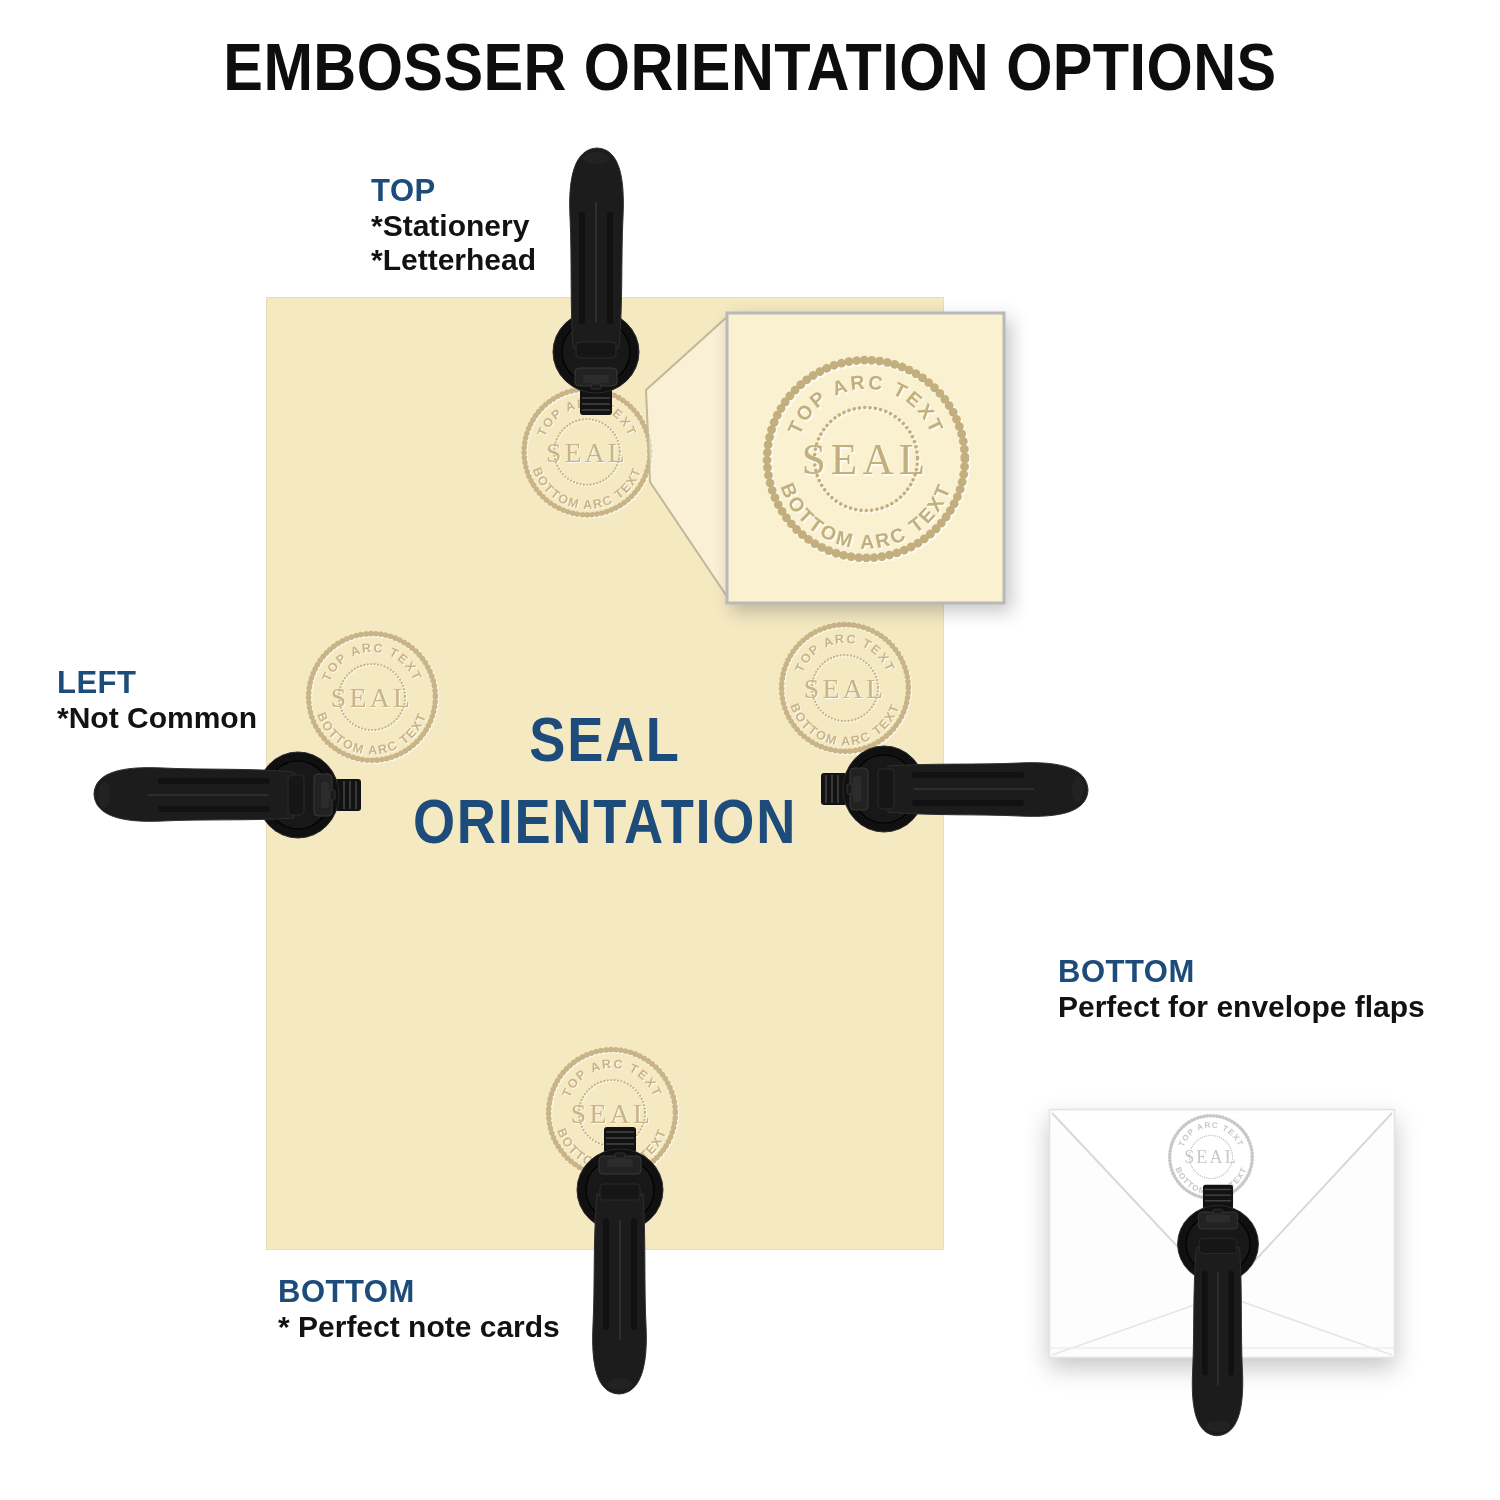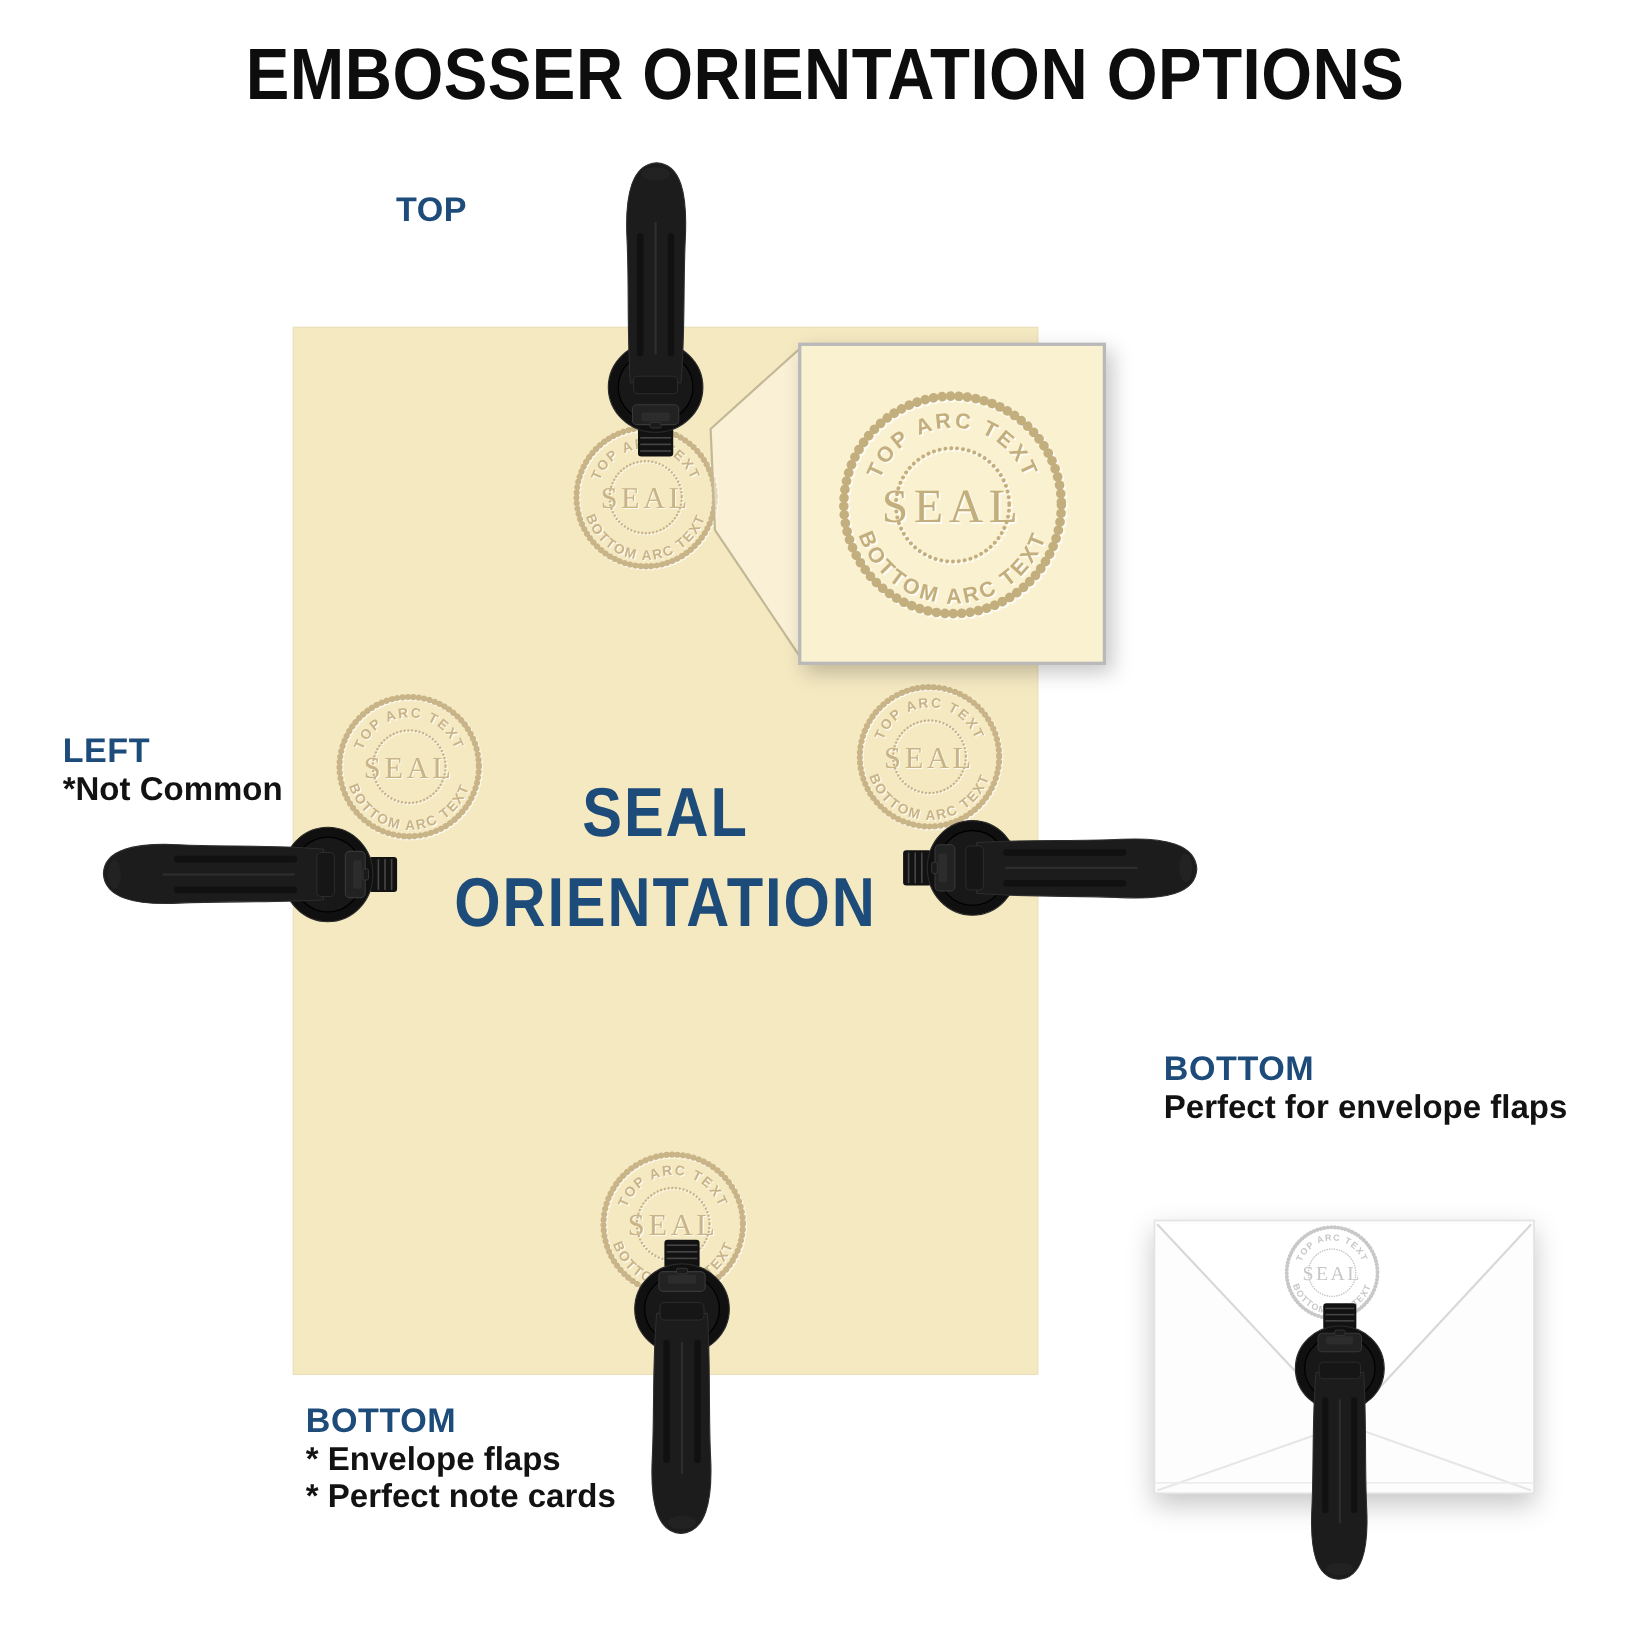--- a/index.html
+++ b/index.html
@@ -24,21 +24,21 @@
     letter-spacing:2px; transform:scaleX(0.86); transform-origin:center;
   }
   .label-block { position:absolute; }
   .label-heading {
     color:#1d4b7a; font-weight:700; font-size:31px; line-height:37px;
     letter-spacing:0.5px;
   }
   .label-item {
     color:#121212; font-weight:700; font-size:30px; line-height:34px;
   }
-  .lb-top          { left:360px;  top:172px; }
+  .lb-top          { left:371px;  top:172px; }
   .lb-left         { left:57px;   top:664px; }
   .lb-right        { left:980px;  top:677px; }
   .lb-bottom-left  { left:278px;  top:1273px; }
   .lb-bottom-right { left:1058px; top:953px; }
   .arc-text {
     font-family:"Liberation Sans", sans-serif; font-size:19px; font-weight:700;
     letter-spacing:2.5px;
   }
   .seal-center-text {
     font-family:"Liberation Serif", serif; font-size:42px; letter-spacing:5px;
@@ -125,34 +125,37 @@
     <use href="#clampBase" transform="translate(1218,1244) scale(0.94)"></use>
   </svg>
 
   <div class="center-label">
     <div>SEAL</div>
     <div>ORIENTATION</div>
   </div>
 
   <div class="label-block lb-top">
     <div class="label-heading">TOP</div>
+    <div>
+        <div class="label-item">*Stationery</div>
+        <div class="label-item">*Letterhead</div>
+      </div>
   </div>
 
   <div class="label-block lb-left">
     <div class="label-heading">LEFT</div>
     <div>
         <div class="label-item">*Not Common</div>
       </div>
   </div>
 
 
   <div class="label-block lb-bottom-left">
     <div class="label-heading">BOTTOM</div>
     <div>
-        <div class="label-item">* Envelope flaps</div>
         <div class="label-item">* Perfect note cards</div>
       </div>
   </div>
 
   <div class="label-block lb-bottom-right">
     <div class="label-heading">BOTTOM</div>
     <div>
         <div class="label-item">Perfect for envelope flaps</div>
       </div>
   </div>

